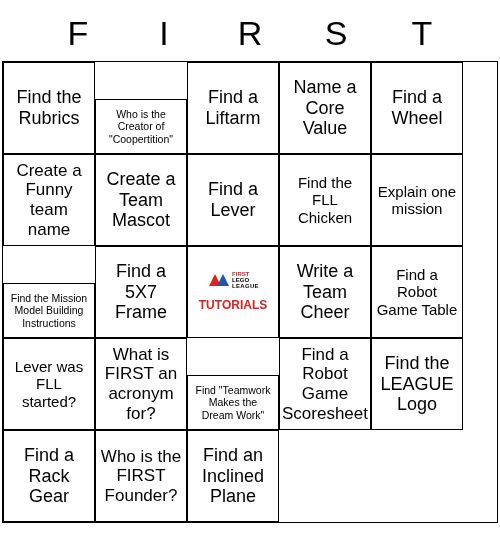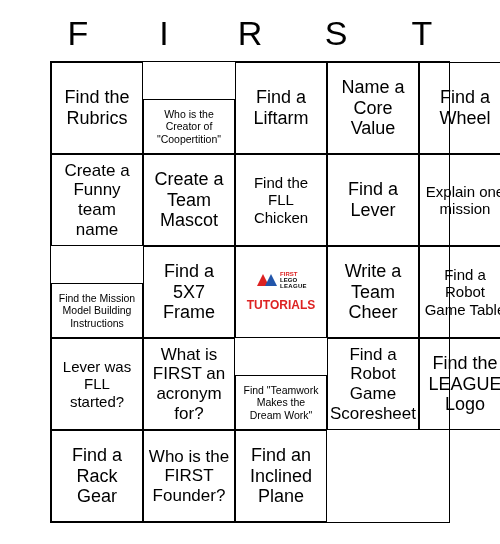--- a/index.html
+++ b/index.html
@@ -25,21 +25,21 @@
       font-weight: 400;
       font-family: Arial, sans-serif;
       letter-spacing: 0;
       width: 60px;
       text-align: center;
     }
     .grid {
       display: grid;
       grid-template-columns: repeat(5, 92px);
       grid-template-rows: repeat(5, 92px);
-      width: 400px;
+      width: 496px;
       border: 1px solid #000;
     }
     .cell {
       border: 1px solid #000;
       display: flex;
       align-items: center;
       justify-content: center;
       text-align: center;
       padding: 4px;
       line-height: 1.15;
@@ -106,25 +106,25 @@
   <div class="cell fs-lg">
       <span>Find a Wheel</span>
     </div>
 
   <div class="cell fs-sm">
       <span>Create a Funny team name</span>
     </div>
   <div class="cell fs-lg">
       <span>Create a Team Mascot</span>
     </div>
+  <div class="cell fs-lg">
+      <span>Find a Lever</span>
+    </div>
   <div class="cell fs-md">
       <span>Find the FLL Chicken</span>
-    </div>
-  <div class="cell fs-lg">
-      <span>Find a Lever</span>
     </div>
   <div class="cell fs-md">
       <span>Explain one mission</span>
     </div>
 
   <div class="cell fs-xs">
       <span>Find the Mission Model Building Instructions</span>
     </div>
   <div class="cell fs-lg">
       <span>Find a 5X7 Frame</span>

